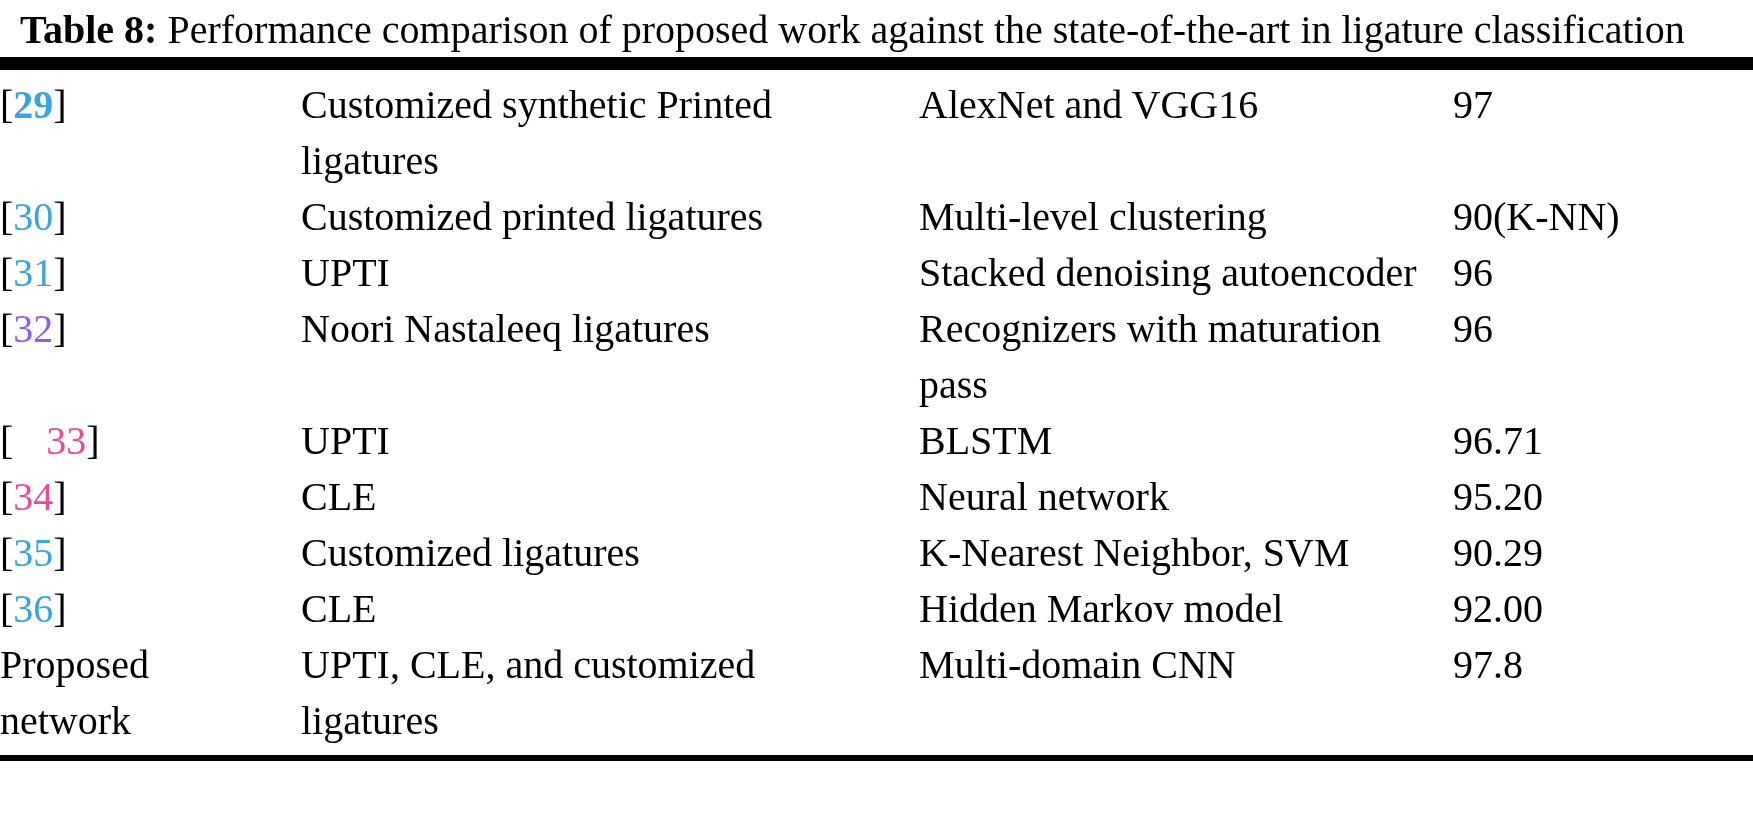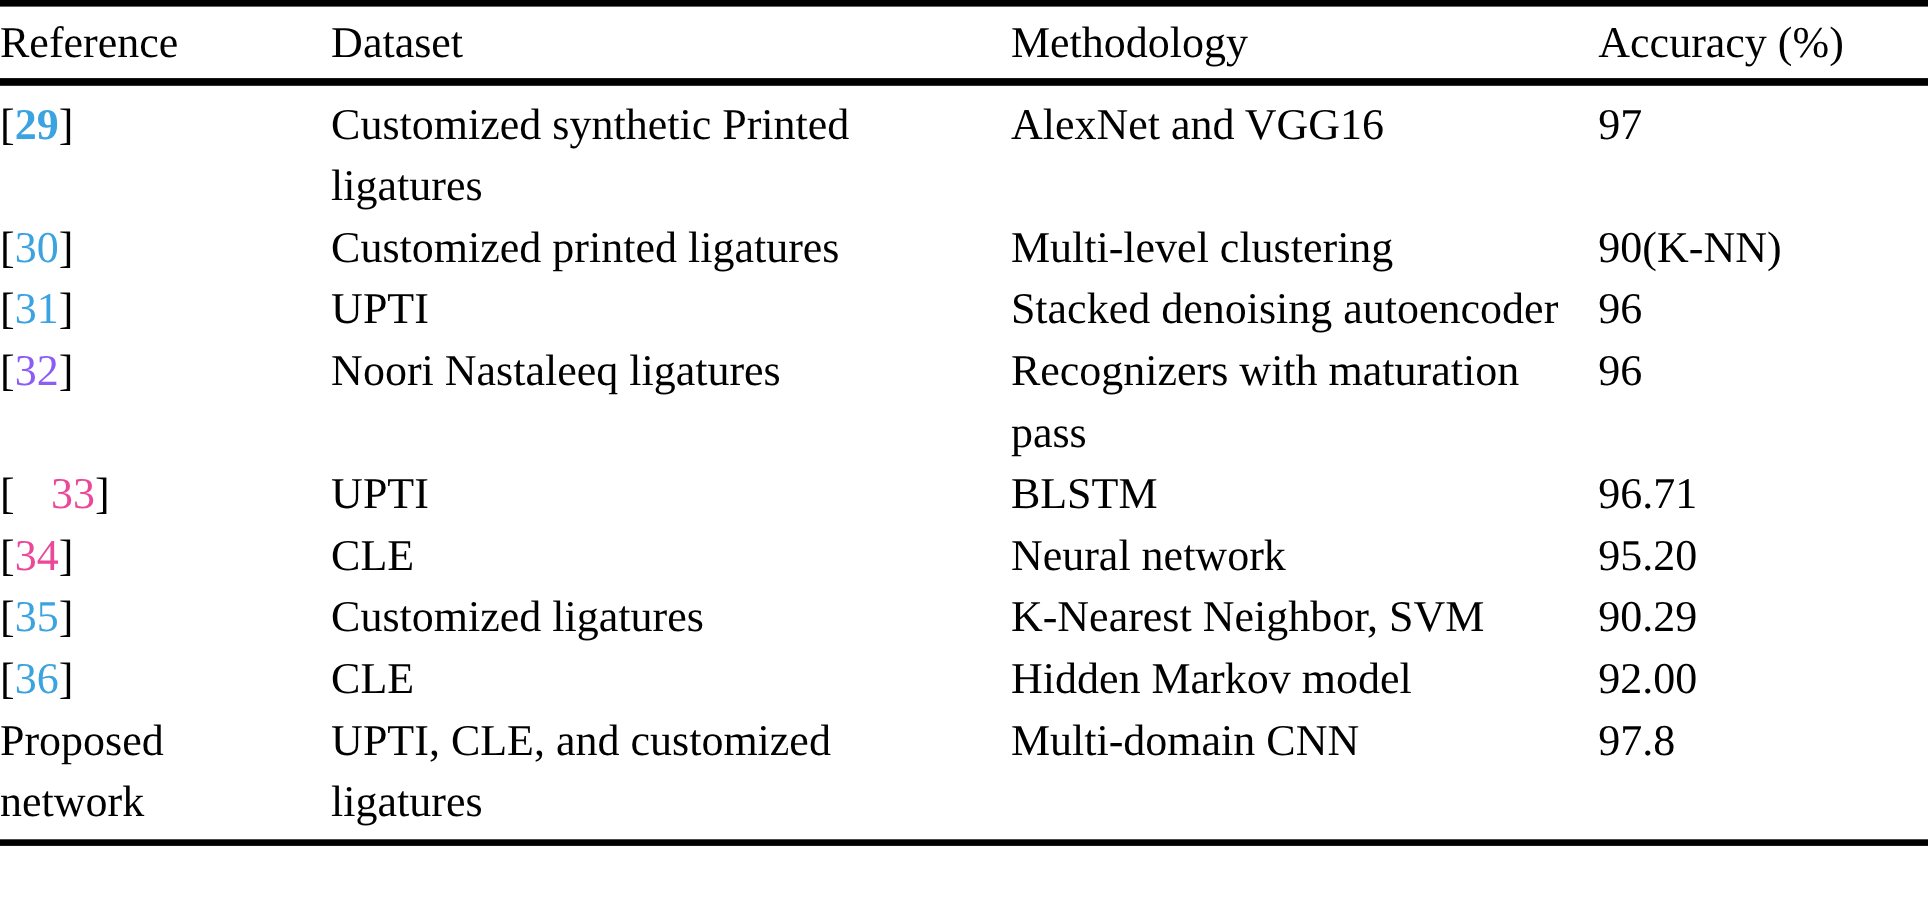--- a/index.html
+++ b/index.html
@@ -72,39 +72,26 @@
   tbody tr:last-child  td { padding-bottom: 6px; margin-left: 44px; }
   .cite-num {
     cursor: pointer;
   }
 </style>
 </head>
 <body>
 
 <div class="page">
 
+  <div class="caption">
+    <span class="caption-label">Table 8:</span><span class="caption-text"> Performance comparison of proposed work against the state-of-the-art in ligature classification</span>
+  </div>
 
   <div class="rule rule-top"></div>
 
-  <table class="cmp">
-    <colgroup>
-      <col class="c-ref">
-      <col class="c-data">
-      <col class="c-method">
-      <col class="c-acc">
-    </colgroup>
-    <thead>
-      <tr>
-        <th class="pad-left">Reference</th>
-        <th>Dataset</th>
-        <th>Methodology</th>
-        <th>Accuracy (%)</th>
-      </tr>
-    </thead>
-  </table>
 
   <div class="rule rule-mid"></div>
 
   <table class="cmp">
     <colgroup>
       <col class="c-ref">
       <col class="c-data">
       <col class="c-method">
       <col class="c-acc">
     </colgroup>

